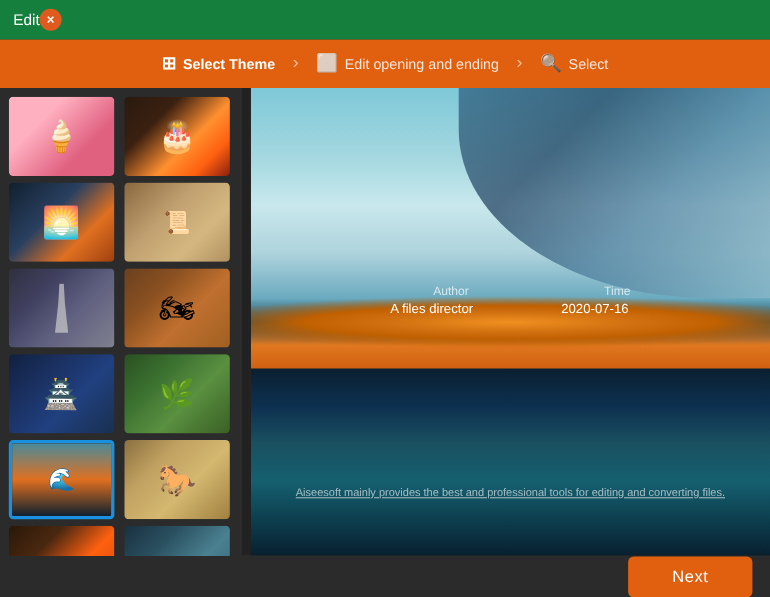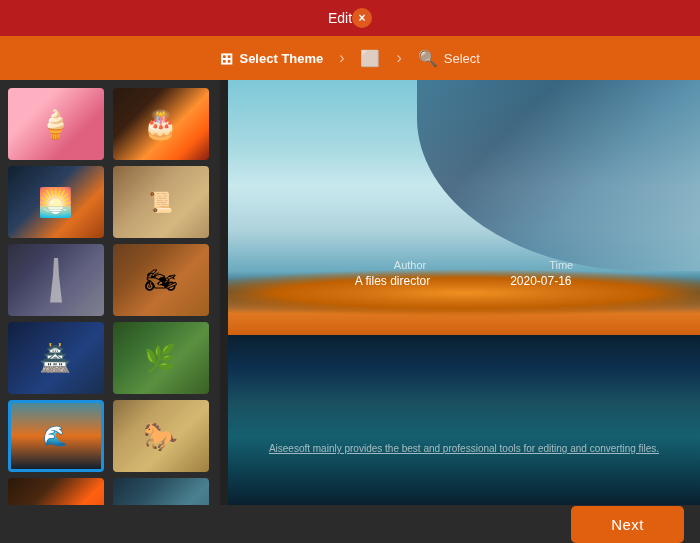--- a/index.html
+++ b/index.html
@@ -8,25 +8,25 @@
       height: 543px;
       background: #2b2b2b;
       font-family: 'Segoe UI', Arial, sans-serif;
       overflow: hidden;
       display: flex;
       flex-direction: column;
     }
 
     
     .title-bar {
-      background: #b91c1c;
+      background: #15803d;
       height: 36px;
       display: flex;
       align-items: center;
-      justify-content: center;
+      justify-content: flex-start;
       padding: 16px 12px;
       flex-shrink: 0;
     }
     .title-bar-title {
       color: #ffffff;
       font-size: 14px;
       font-weight: 500;
     }
     .close-btn {
       width: 20px;
@@ -316,20 +316,21 @@
 </div>
 
 <div class="steps-bar">
   <div class="step active">
     <span class="step-icon">⊞</span>
     <span>Select Theme</span>
   </div>
   <span class="step-arrow">›</span>
   <div class="step">
     <span class="step-icon">⬜</span>
+    <span>Edit opening and ending</span>
   </div>
   <span class="step-arrow">›</span>
   <div class="step">
     <span class="step-icon">🔍</span>
     <span>Select</span>
   </div>
 </div>
 
 <div class="main-content">
 

